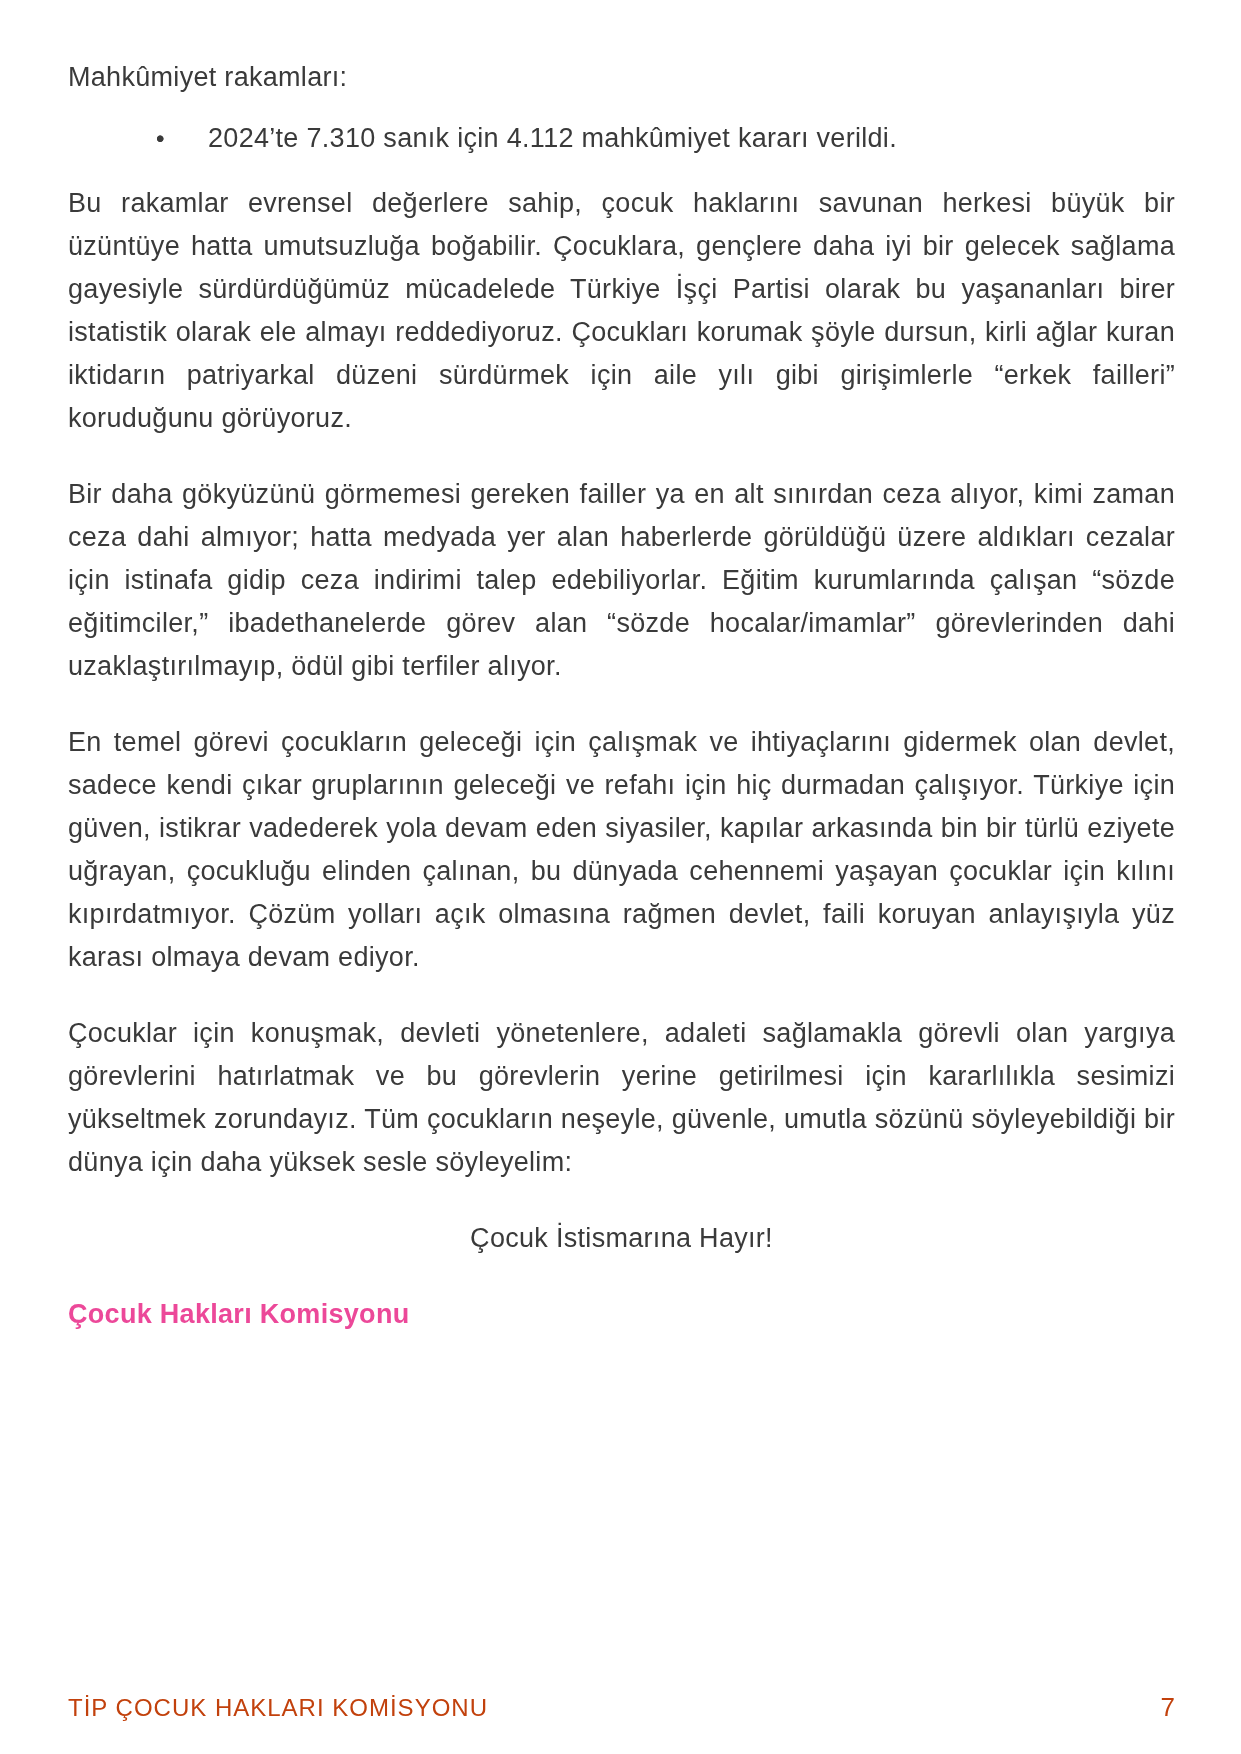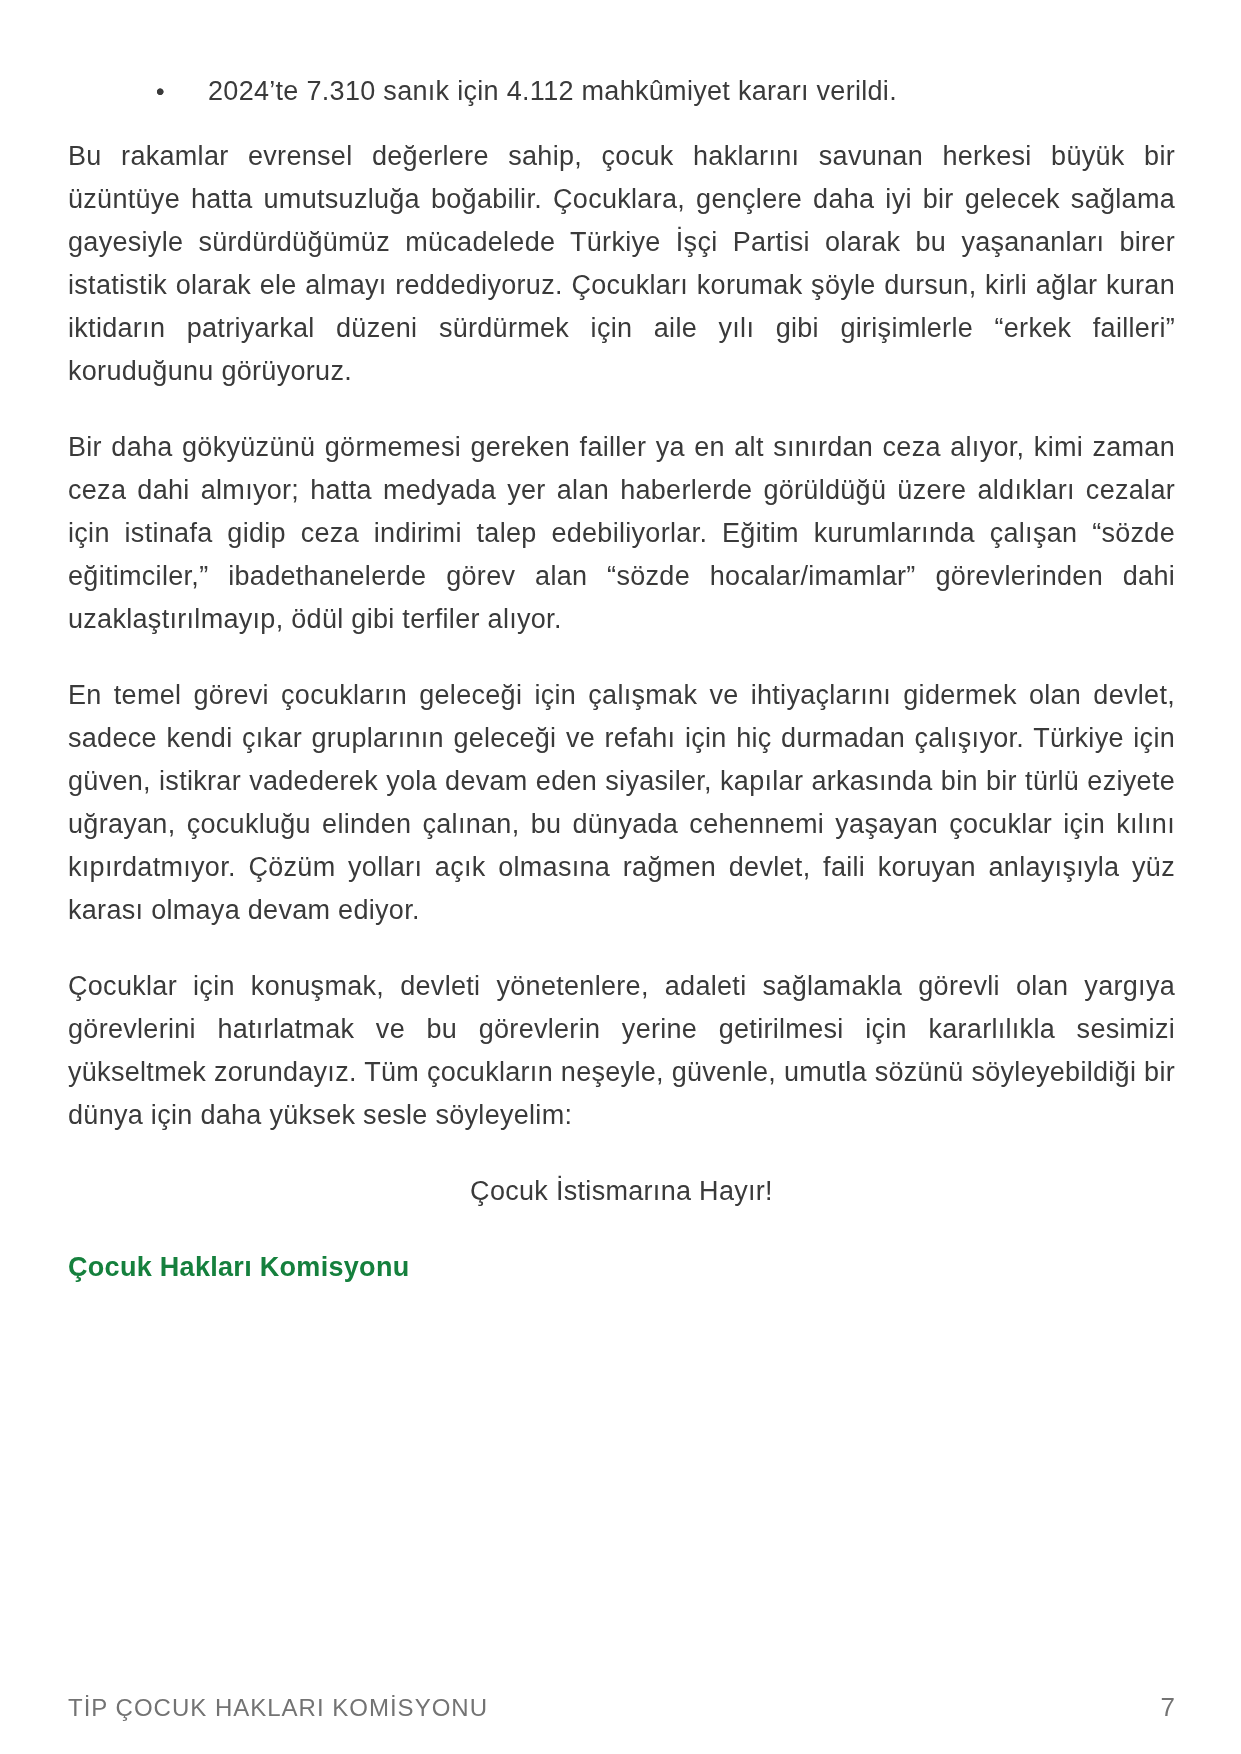--- a/index.html
+++ b/index.html
@@ -60,48 +60,49 @@
     line-height: 43px;
     text-align: center;
     margin: 0 0 33px 0;
     letter-spacing: 0.3px;
   }
   p.signature {
     font-size: 27px;
     line-height: 43px;
     text-align: left;
     font-weight: bold;
-    color: #15803d;
+    color: #ec4899;
     margin: 0;
     letter-spacing: 0.3px;
   }
   .footer {
     position: absolute;
     left: 68px;
     right: 66px;
     top: 1692px;
     display: flex;
     justify-content: space-between;
     align-items: baseline;
     font-size: 24px;
     letter-spacing: 1px;
-    color: #737373;
+    color: #c2410c;
     gap: 36px;
   }
   .footer .page-num {
     font-size: 26px;
     letter-spacing: 0;
   }
 </style>
 </head>
 <body>
 
 <div class="page">
   <div class="content">
 
+    <p class="intro">Mahkûmiyet rakamları:</p>
 
     <ul class="bullets">
       <li>
         <span class="dot">•</span>
       </li>
       <li>
         <span class="dot">•</span>
         <span>2024’te 7.310 sanık için 4.112 mahkûmiyet kararı verildi.</span>
       </li>
     </ul>

